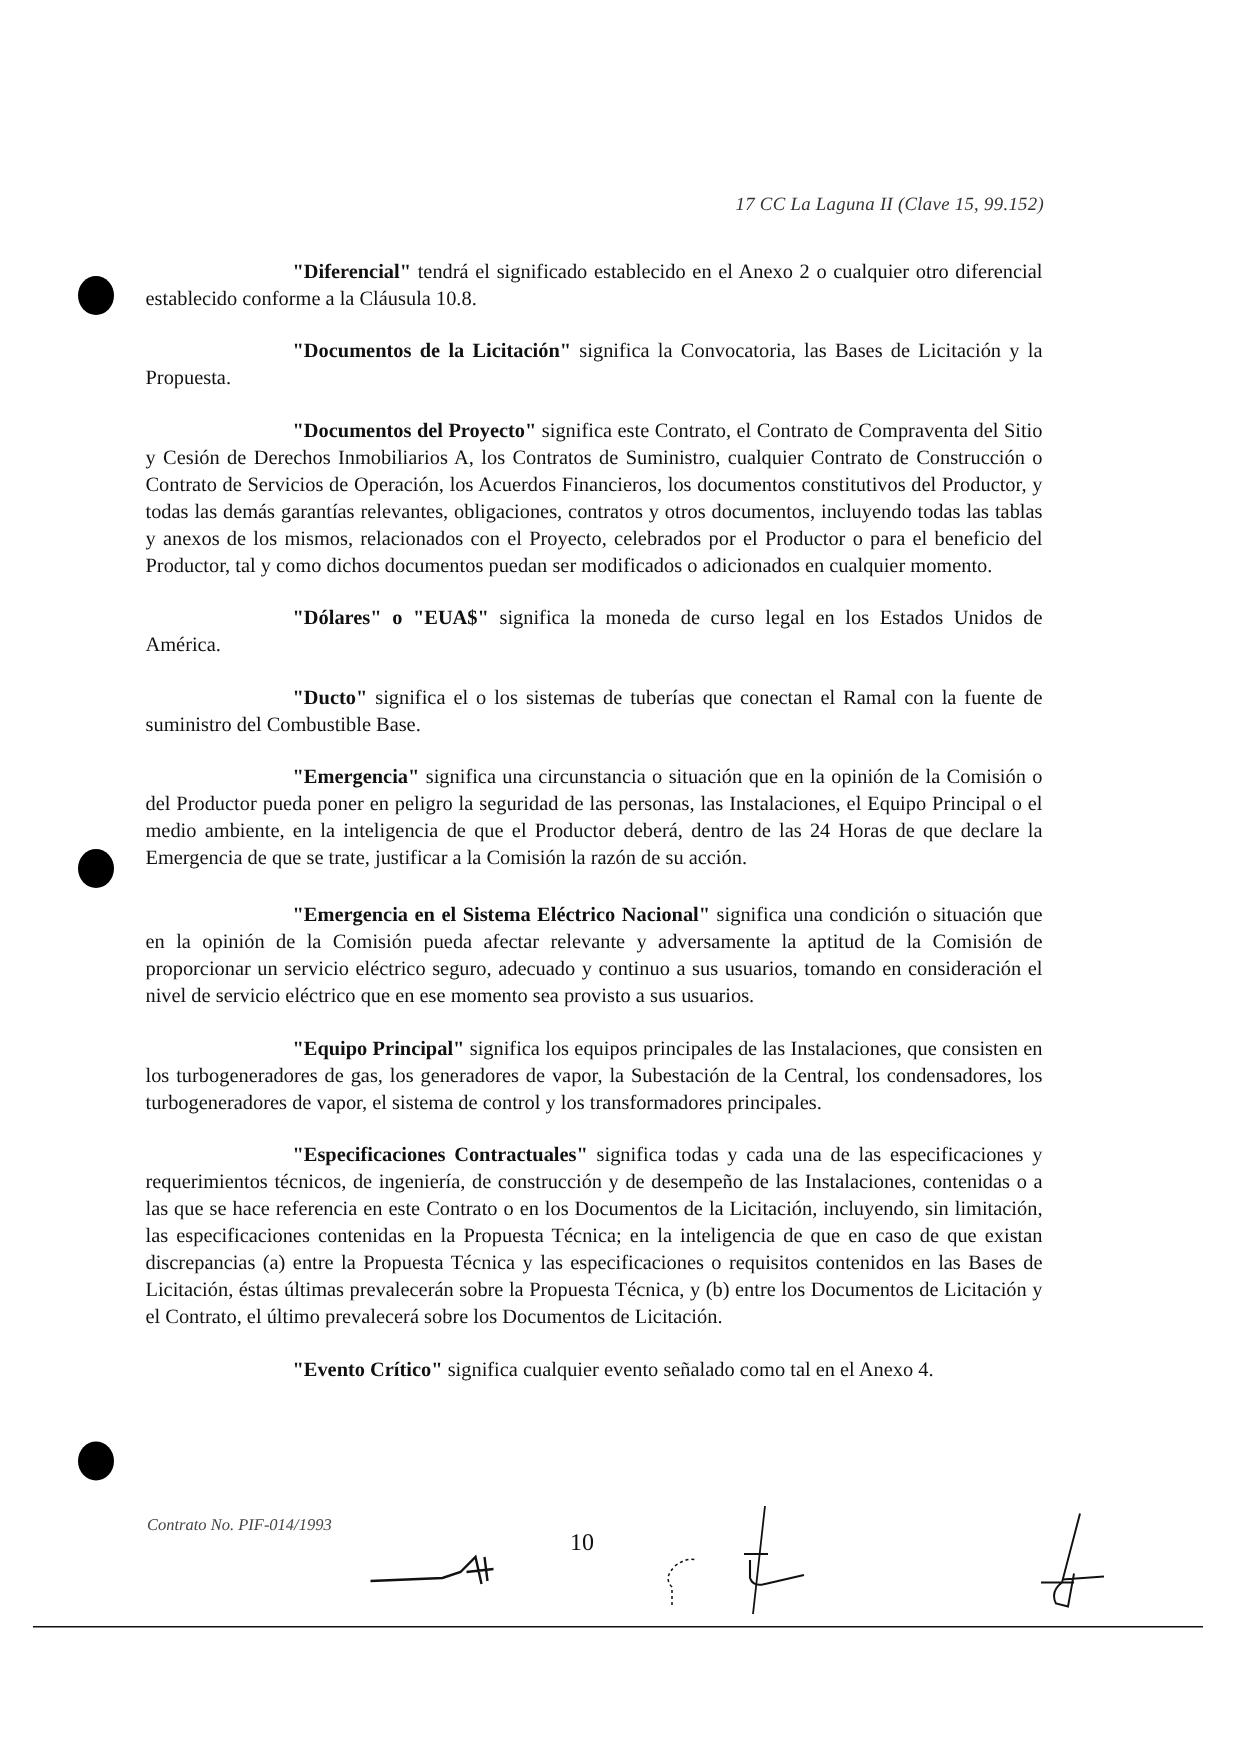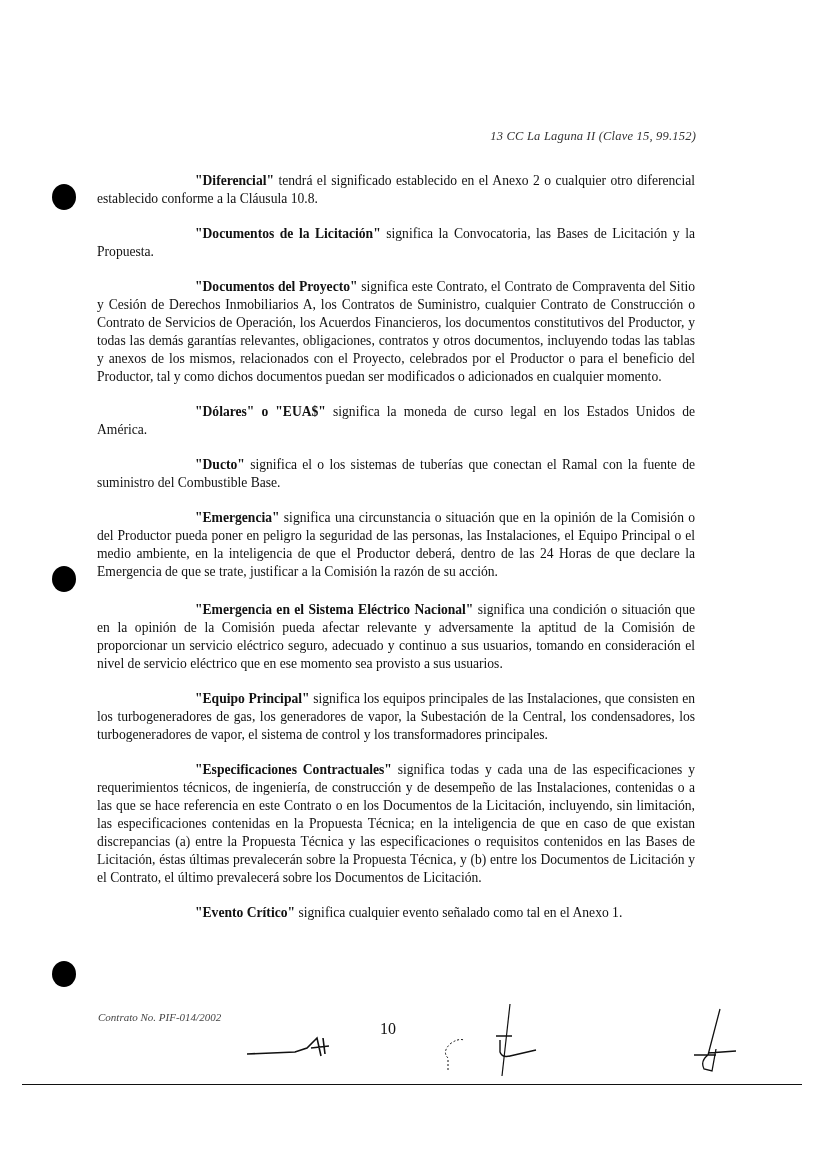--- a/index.html
+++ b/index.html
@@ -12,40 +12,40 @@
   .para { margin: 0 0 17px 0; text-align: justify; text-indent: 98px; }
   .para b { font-weight: bold; }
   .footer-contract { position: absolute; left: 98px; top: 1011px; font-size: 11px; font-style: italic; color: #444; }
   .page-num { position: absolute; left: 380px; top: 1020px; font-size: 16px; }
   .rule { position: absolute; left: 22px; right: 26px; top: 1084px; height: 1px; background: #111; }
   .sig { position: absolute; }
 </style>
 </head>
 <body>
 
-<div class="header-ref">13 CC La Laguna II (Clave 15, 99.152)</div>
+<div class="header-ref">17 CC La Laguna II (Clave 15, 99.152)</div>
 
 <div class="punch" style="top:184px"></div>
 <div class="punch" style="top:566px"></div>
 <div class="punch" style="top:961px"></div>
 
 <div class="body">
   <p class="para"><b>"Diferencial"</b><span> tendrá el significado establecido en el Anexo 2 o cualquier otro diferencial establecido conforme a la Cláusula 10.8.</span></p>
   <p class="para"><b>"Documentos de la Licitación"</b><span> significa la Convocatoria, las Bases de Licitación y la Propuesta.</span></p>
   <p class="para"><b>"Documentos del Proyecto"</b><span> significa este Contrato, el Contrato de Compraventa del Sitio y Cesión de Derechos Inmobiliarios A, los Contratos de Suministro, cualquier Contrato de Construcción o Contrato de Servicios de Operación, los Acuerdos Financieros, los documentos constitutivos del Productor, y todas las demás garantías relevantes, obligaciones, contratos y otros documentos, incluyendo todas las tablas y anexos de los mismos, relacionados con el Proyecto, celebrados por el Productor o para el beneficio del Productor, tal y como dichos documentos puedan ser modificados o adicionados en cualquier momento.</span></p>
   <p class="para"><b>"Dólares" o "EUA$"</b><span> significa la moneda de curso legal en los Estados Unidos de América.</span></p>
   <p class="para"><b>"Ducto"</b><span> significa el o los sistemas de tuberías que conectan el Ramal con la fuente de suministro del Combustible Base.</span></p>
   <p class="para" style="margin-bottom:20px"><b>"Emergencia"</b><span> significa una circunstancia o situación que en la opinión de la Comisión o del Productor pueda poner en peligro la seguridad de las personas, las Instalaciones, el Equipo Principal o el medio ambiente, en la inteligencia de que el Productor deberá, dentro de las 24 Horas de que declare la Emergencia de que se trate, justificar a la Comisión la razón de su acción.</span></p>
   <p class="para"><b>"Emergencia en el Sistema Eléctrico Nacional"</b><span> significa una condición o situación que en la opinión de la Comisión pueda afectar relevante y adversamente la aptitud de la Comisión de proporcionar un servicio eléctrico seguro, adecuado y continuo a sus usuarios, tomando en consideración el nivel de servicio eléctrico que en ese momento sea provisto a sus usuarios.</span></p>
   <p class="para"><b>"Equipo Principal"</b><span> significa los equipos principales de las Instalaciones, que consisten en los turbogeneradores de gas, los generadores de vapor, la Subestación de la Central, los condensadores, los turbogeneradores de vapor, el sistema de control y los transformadores principales.</span></p>
   <p class="para"><b>"Especificaciones Contractuales"</b><span> significa todas y cada una de las especificaciones y requerimientos técnicos, de ingeniería, de construcción y de desempeño de las Instalaciones, contenidas o a las que se hace referencia en este Contrato o en los Documentos de la Licitación, incluyendo, sin limitación, las especificaciones contenidas en la Propuesta Técnica; en la inteligencia de que en caso de que existan discrepancias (a) entre la Propuesta Técnica y las especificaciones o requisitos contenidos en las Bases de Licitación, éstas últimas prevalecerán sobre la Propuesta Técnica, y (b) entre los Documentos de Licitación y el Contrato, el último prevalecerá sobre los Documentos de Licitación.</span></p>
-  <p class="para"><b>"Evento Crítico"</b><span> significa cualquier evento señalado como tal en el Anexo 1.</span></p>
+  <p class="para"><b>"Evento Crítico"</b><span> significa cualquier evento señalado como tal en el Anexo 4.</span></p>
 </div>
 
-<div class="footer-contract">Contrato No. PIF-014/2002</div>
+<div class="footer-contract">Contrato No. PIF-014/1993</div>
 <div class="page-num">10</div>
 
 <svg class="sig" style="left:245px;top:1030px" width="90" height="30" viewBox="0 0 90 30">
   <path d="M2 24 L50 22 L62 18 L72 8 L76 26 M66 18 L84 16 M78 8 L80 24" stroke="#111" stroke-width="1.6" fill="none"></path>
 </svg>
 <svg class="sig" style="left:440px;top:1000px" width="100" height="80" viewBox="0 0 100 80">
   <path d="M8 70 L8 58 Q2 52 10 44 Q18 38 24 40" stroke="#111" stroke-width="1" fill="none" stroke-dasharray="2,2"></path>
   <path d="M70 4 L62 76" stroke="#111" stroke-width="1.2" fill="none"></path>
   <path d="M56 36 L72 36 M60 40 L60 52 Q62 58 70 56 L96 50" stroke="#111" stroke-width="1.4" fill="none"></path>
 </svg>

